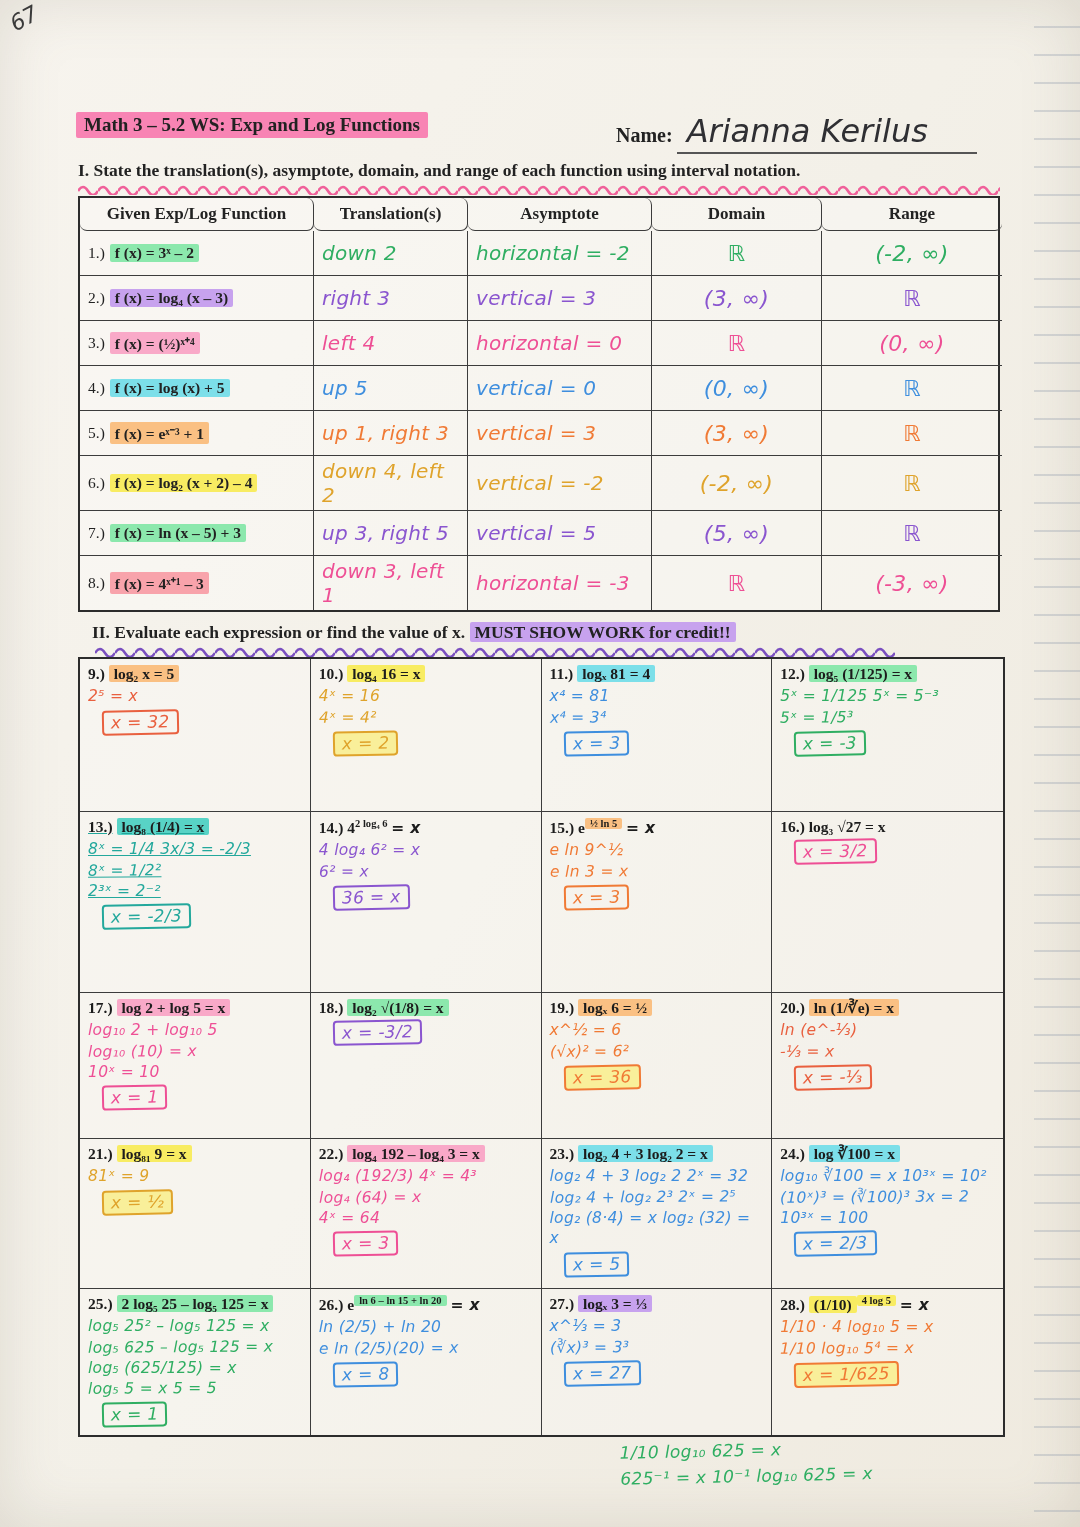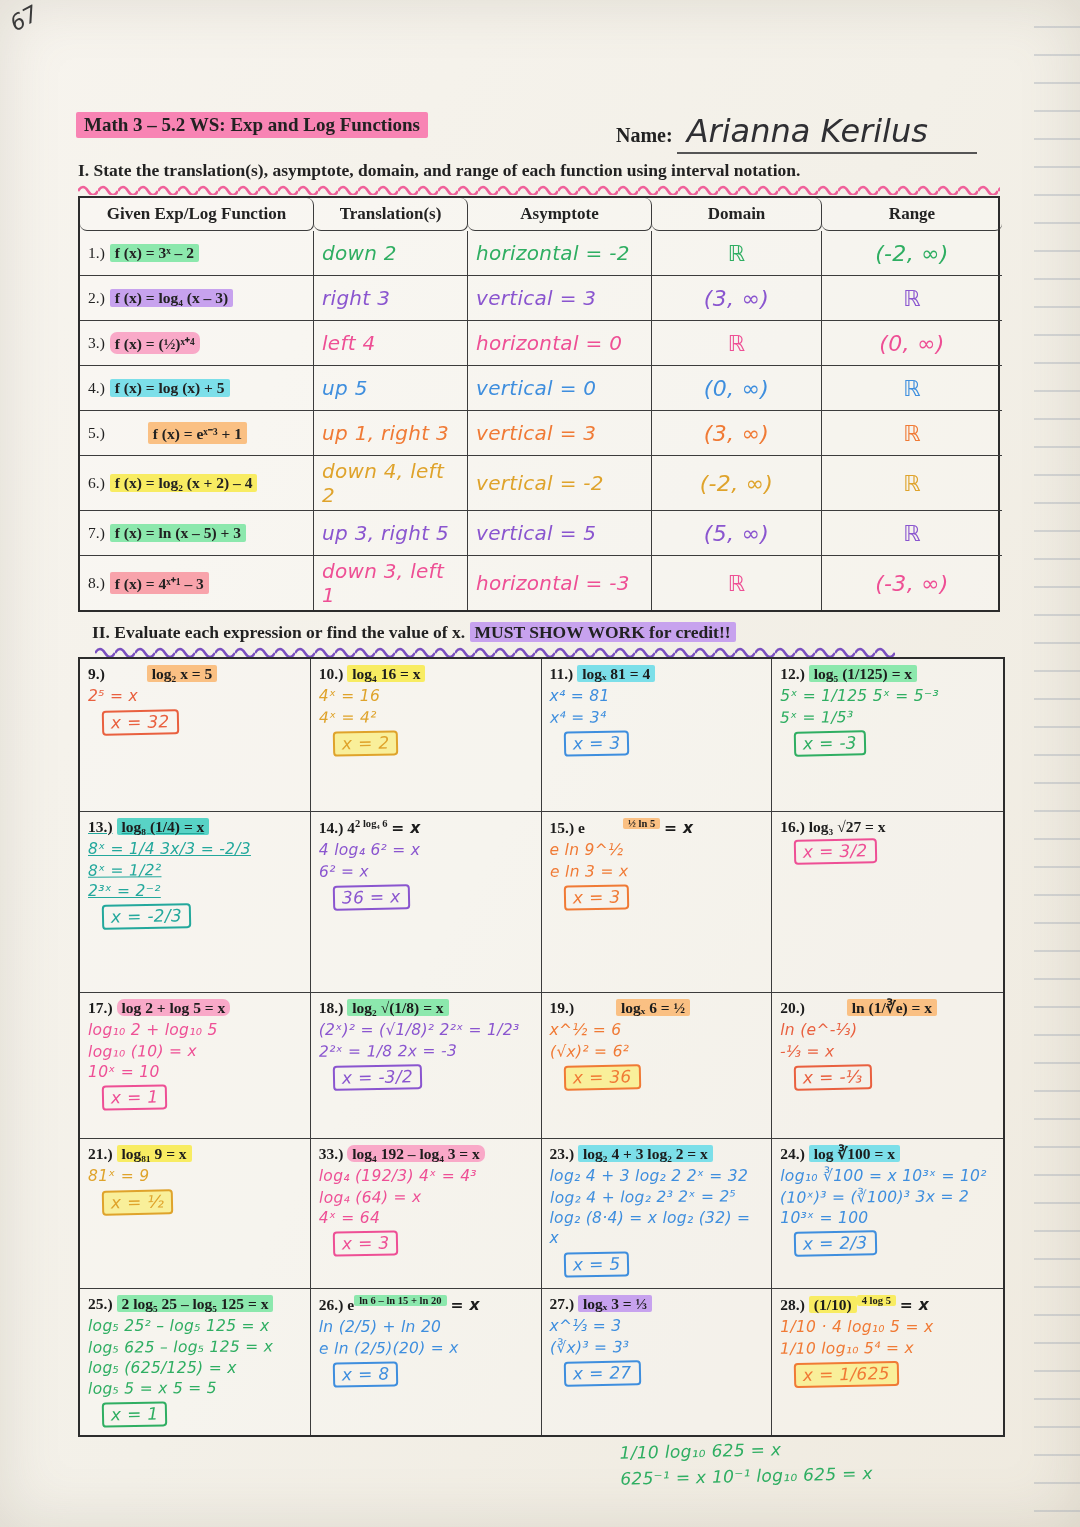--- a/index.html
+++ b/index.html
@@ -20,23 +20,23 @@
   .wavy { position:absolute; }
 
   
   .hand { font-family:"DejaVu Sans", sans-serif; font-style:italic; letter-spacing:.3px; }
   .ink-g  { color:#2fae62; } .ink-pu { color:#8a55cf; } .ink-pk { color:#ee4f95; }
   .ink-bl { color:#3e8ede; } .ink-or { color:#f07a35; } .ink-go { color:#dfa32b; }
   .ink-te { color:#23a89c;text-decoration:underline; } .ink-ro { color:#e9603f; }
 
   
   .hl { padding:0 5px; border-radius:2px; box-decoration-break:clone; }
-  .hl-pink   { background:#f9a9c8;border-radius:7px; } .hl-green { background:#8ce8ad; }
+  .hl-pink   { background:#f9a9c8; } .hl-green { background:#8ce8ad; }
   .hl-purple { background:#c7a2ee; } .hl-cyan  { background:#7cdfe9; }
-  .hl-orange { background:#fac083;margin-left:38px; } .hl-yellow{ background:#f8ec62; }
+  .hl-orange { background:#fac083; } .hl-yellow{ background:#f8ec62; }
   .hl-red    { background:#f8a3ab; } .hl-teal  { background:#58d3c6; }
 
   
   .t1 { position:absolute; left:78px; top:196px; width:922px; display:grid;
         grid-template-columns:234px 154px 184px 170px 180px;
         border:2.5px solid #2c2c2c; background:rgba(255,255,255,.30); }
   .t1 > div { border-right:1.5px solid #3c3c3c; border-bottom:1.5px solid #3c3c3c; padding:3px 8px; display:flex; align-items:center; min-height:45px; }
   .t1 > div:nth-child(5n) { border-right:none; }
   .t1 > div:nth-child(n+41) { border-bottom:none; }
   .t1 .th { min-height:33px; justify-content:center; font-weight:bold; font-size:17px;border-radius:7px; }
@@ -257,24 +257,20 @@
       <div class="work hand">
           <div>log₁₀ 2 + log₁₀ 5</div>
           <div>log₁₀ (10) = x</div>
           <div>10ˣ = 10</div>
         </div>
       <div class="ansline hand"><span class="box">x = 1</span></div>
     </div>
 
     <div class="prob ink-pu">
       <div class="phead"><span class="no">18.)</span><span class="pex hl hl-green">log₂ √(1/8) = x</span></div>
-      <div class="work hand">
-          <div>(2ˣ)² = (√1/8)²   2²ˣ = 1/2³</div>
-          <div>2²ˣ = 1/8   2x = -3</div>
-        </div>
       <div class="ansline hand"><span class="box">x = -3/2</span></div>
     </div>
 
     <div class="prob ink-or">
       <div class="phead"><span class="no">19.)</span><span class="pex hl hl-orange">logₓ 6 = ½</span></div>
       <div class="work hand">
           <div>x^½ = 6</div>
           <div>(√x)² = 6²</div>
         </div>
       <div class="ansline hand"><span class="box box-y">x = 36</span></div>
@@ -291,21 +287,21 @@
 
     <div class="prob ink-go">
       <div class="phead"><span class="no">21.)</span><span class="pex hl hl-yellow">log₈₁ 9 = x</span></div>
       <div class="work hand">
           <div>81ˣ = 9</div>
         </div>
       <div class="ansline hand"><span class="box box-y">x = ½</span></div>
     </div>
 
     <div class="prob ink-pk">
-      <div class="phead"><span class="no">33.)</span><span class="pex hl hl-pink">log₄ 192 – log₄ 3 = x</span></div>
+      <div class="phead"><span class="no">22.)</span><span class="pex hl hl-pink">log₄ 192 – log₄ 3 = x</span></div>
       <div class="work hand">
           <div>log₄ (192/3)   4ˣ = 4³</div>
           <div>log₄ (64) = x</div>
           <div>4ˣ = 64</div>
         </div>
       <div class="ansline hand"><span class="box">x = 3</span></div>
     </div>
 
     <div class="prob ink-bl">
       <div class="phead"><span class="no">23.)</span><span class="pex hl hl-cyan">log₂ 4 + 3 log₂ 2 = x</span></div>

